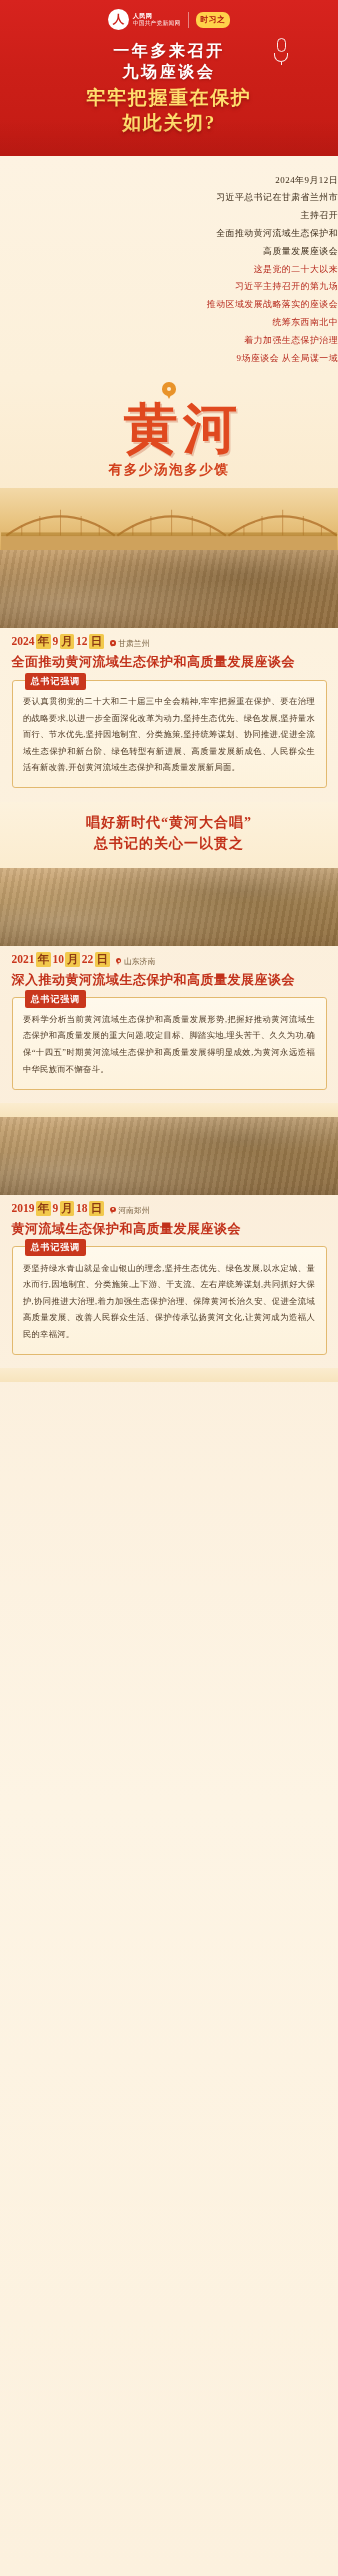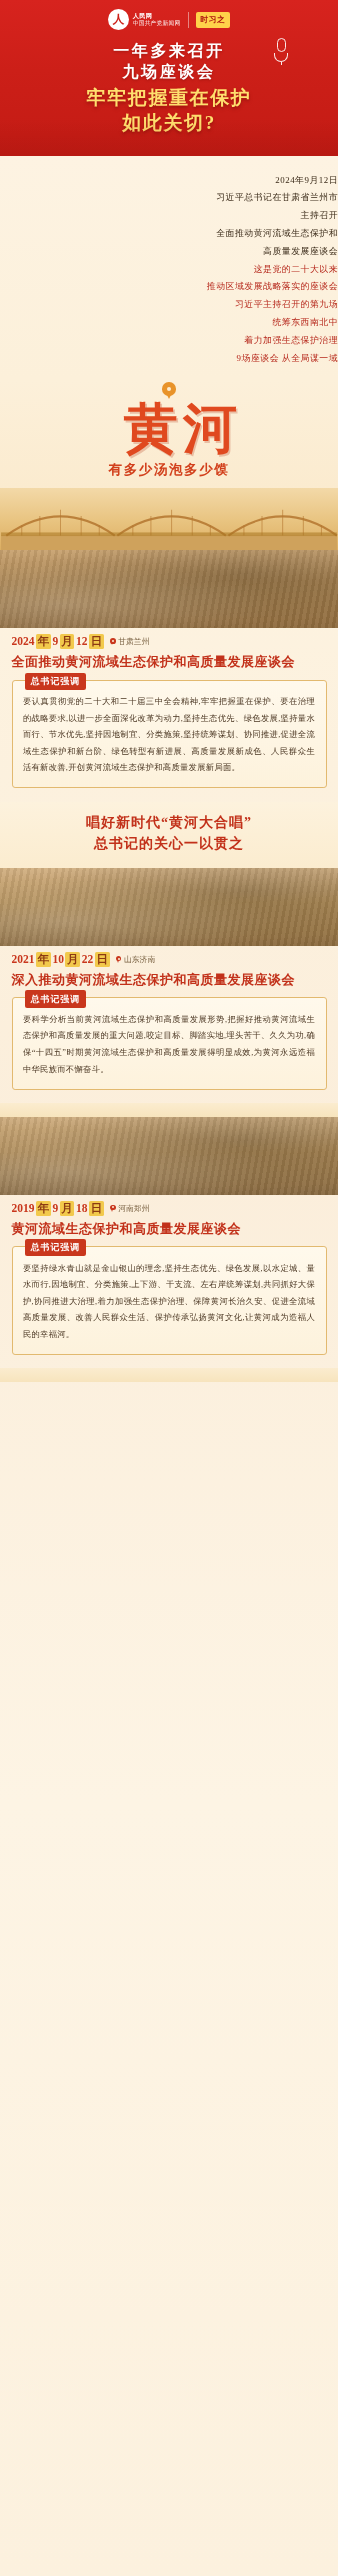--- a/index.html
+++ b/index.html
@@ -48,21 +48,21 @@
     display:flex; align-items:center; justify-content:center;
     color:#cc1f18; font-size: 11.5px; font-weight:bold;
     font-family:"Liberation Serif", serif;
   }
   .logo-people-txt { font-size: 5.7px; line-height:1.25; letter-spacing:0.3px; }
   .logo-people-txt b { display:block; font-size:6.2px; font-weight:bold;}
   .logo-divider { width:0.5px; height:15.6px; background: rgba(255,255,255,.45); }
   .logo-badge {
     background:#ffd24a;
     color:#b01710;
-    border-radius: 2px;
+    border-radius: 7px;
     padding: 2.6px 4.7px;
     font-size: 7.8px;
     font-weight: bold;
     letter-spacing: 0.5px;
   }
 
   .hdr-title-wrap {
     position: relative;
     margin-top: 9.4px;
     text-align: center;
@@ -195,21 +195,21 @@
     position:absolute; inset:0;
     background-image:
       radial-gradient(ellipse at 18% 70%, rgba(255,255,255,.18), rgba(255,255,255,0) 55%),
       radial-gradient(ellipse at 72% 30%, rgba(0,0,0,.18), rgba(0,0,0,0) 60%),
       repeating-linear-gradient(100deg, rgba(0,0,0,.06) 0 3.1px, rgba(255,255,255,.05) 3.1px 6.8px);
   }
 
   .sec-meta {
     position: relative;
     display: flex;
-    align-items: center;
+    align-items: flex-end;
     gap: 6.2px;
     padding: 6.2px 11.5px 2.1px;
   }
   .date-pill {
     display:flex; align-items:baseline; gap:1.6px;
     font-family:"Liberation Serif", serif;
     color:#c9371d;
     font-size: 11.5px;
     font-weight: bold;
   }
@@ -336,22 +336,22 @@
     </div>
   </div>
 
   <div class="intro">
       <p class="">2024年9月12日</p>
       <p class="">习近平总书记在甘肃省兰州市</p>
       <p class="">主持召开</p>
       <p class="">全面推动黄河流域生态保护和</p>
       <p class="">高质量发展座谈会</p>
       <p class="em">这是党的二十大以来</p>
+      <p class="em">习近平主持召开的第九场</p>
       <p class="em">推动区域发展战略落实的座谈会</p>
-      <p class="em">习近平主持召开的第九场</p>
       <p class="em">统筹东西南北中</p>
       <p class="em">着力加强生态保护治理</p>
       <p class="em">9场座谈会 从全局谋一域</p>
     </div>
 
   <div class="huanghe">
     <div class="pin">
       <div class="pin-head"></div>
       <div class="pin-tip"></div>
     </div>

